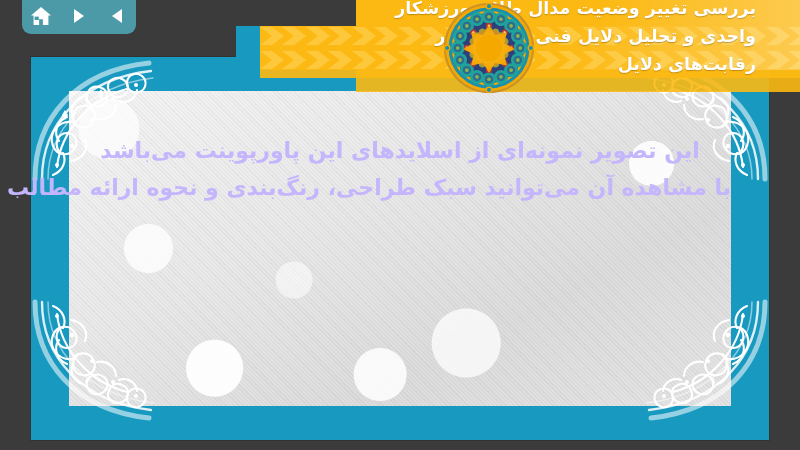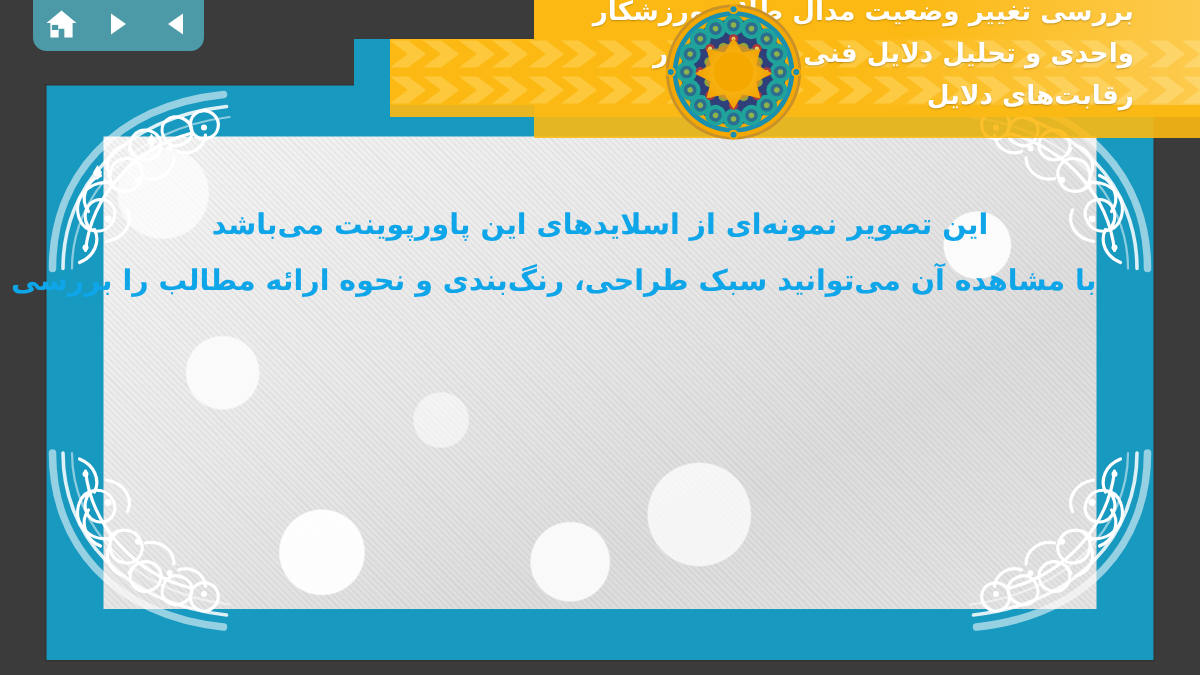--- a/index.html
+++ b/index.html
@@ -119,22 +119,22 @@
   .orn-br{ left:627px; top:298px; }
 
   
   .body-text{
     position:absolute;
     left:69px; top:132px;
     width:662px;
     z-index:20;
     direction:rtl;
     text-align:center;
-    color:#0ea5e9;
-    font-size:19px;
+    color:#c4b5fd;
+    font-size:22px;
     line-height:37px;
     font-weight:bold;
   }
   .body-text .line{ display:block; white-space:nowrap; }
   .body-text .line.l1{ text-align:center; }
   .body-text .line.l2{ text-align:center; }
   .body-text .line.l3{ text-align:center; }
 </style>
 </head>
 <body>

